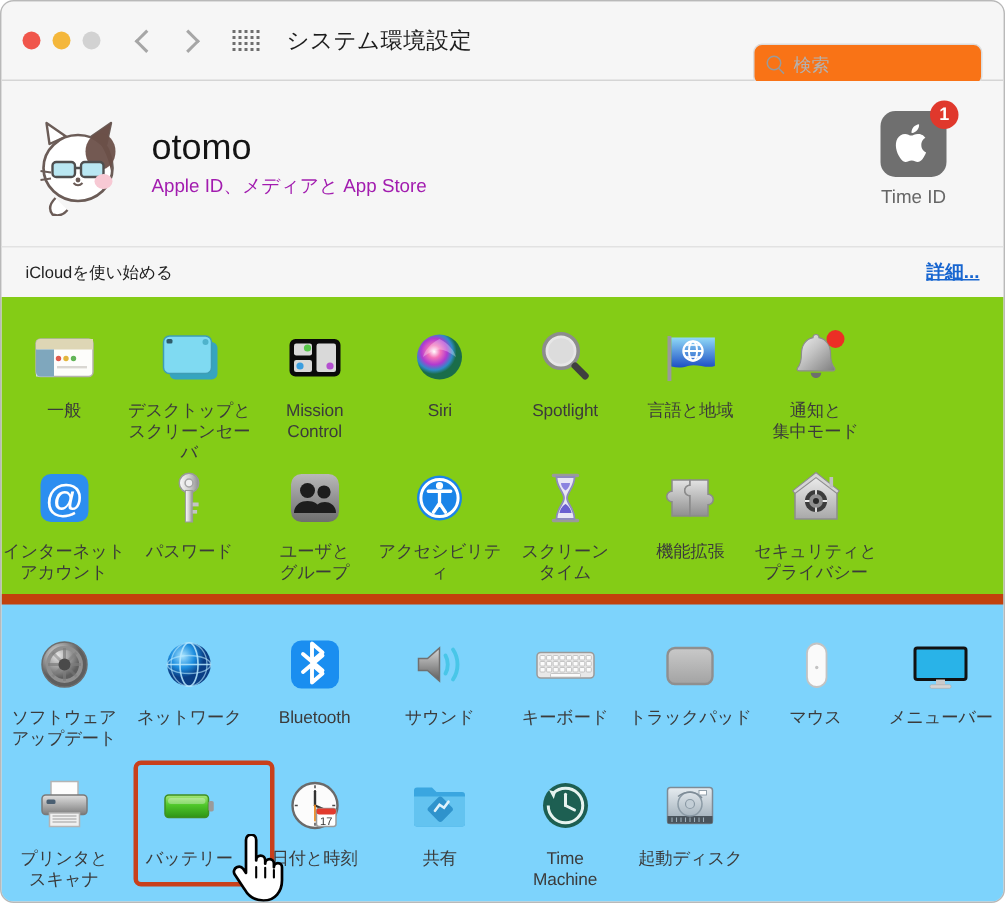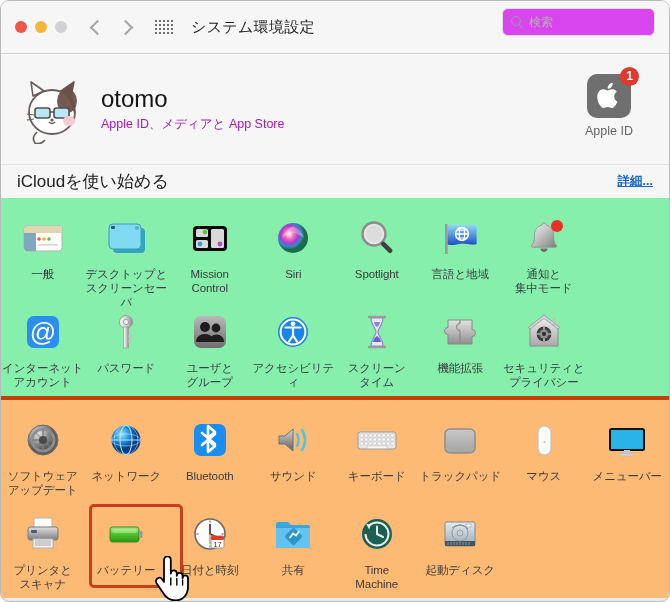--- a/index.html
+++ b/index.html
@@ -59,23 +59,23 @@
 
   #win-title {
     margin-left: 18px;
     font-size: 15px;
     color: #1d1d1d;
     letter-spacing: .3px;
   }
 
   #search-box {
     position: absolute;
-    right: 14px; top: 7px;
+    right: 14px; top: 28px;
     width: 153px; height: 28px;
-    background: #d946ef;
+    background: #f97316;
     border: 1px solid #dddddd;
     border-radius: 6px;
     display: flex;
     align-items: center;
     padding: 0 8px;
     gap: 6px;
   }
   .mag { position: relative; width: 12px; height: 12px; flex: 0 0 auto; }
   .mag::before {
     content: ""; position: absolute; left: 0; top: 0;
@@ -142,27 +142,27 @@
   
   #icloud-row {
     height: 34px;
     background: #f6f6f6;
     border-top: 1px solid #e2e2e2;
     display: flex;
     align-items: center;
     padding: 0 16px;
     justify-content: space-between;
   }
-  #icloud-label { font-size: 17px; color: #222; }
+  #icloud-label { font-size: 11px; color: #222; }
   #icloud-link  { font-size: 12.5px; color: #1866d0; font-weight: 700; cursor: pointer; text-decoration: underline; }
 
   
   .section { padding: 10px 0 0 0; }
-  #sec-a { background: #86efac; }
-  #sec-b { background: #fdba74; border-top: 4px solid #c2410c; }
+  #sec-a { background: #84cc16; }
+  #sec-b { background: #7dd3fc; border-top: 7px solid #c2410c; }
 
   .row {
     display: grid;
     grid-template-columns: repeat(8, 1fr);
   }
   .cell {
     text-align: center;
     padding-top: 6px;
     position: relative;
     height: 94px;
@@ -284,21 +284,21 @@
     </div>
 
     <div id="appleid-block">
       <div id="appleid-tile">
         <svg width="26" height="30" viewBox="0 0 26 30">
           <path d="M18.2 15.6c0-3.2 2.6-4.7 2.7-4.8-1.5-2.2-3.8-2.5-4.6-2.5-2-.2-3.8 1.1-4.8 1.1-1 0-2.5-1.1-4.1-1.1-2.1 0-4 1.2-5.1 3.1-2.2 3.8-.6 9.4 1.5 12.5 1 1.5 2.3 3.2 3.9 3.1 1.6-.1 2.2-1 4.1-1 1.9 0 2.4 1 4.1 1 1.7 0 2.8-1.5 3.8-3 1.2-1.7 1.7-3.4 1.7-3.5-.1 0-3.2-1.2-3.2-4.9z" fill="#fff"></path>
           <path d="M15.4 5.9c.9-1.1 1.5-2.6 1.3-4.1-1.3.1-2.8.9-3.7 1.9-.8.9-1.5 2.5-1.3 3.9 1.4.2 2.8-.7 3.7-1.7z" fill="#fff"></path>
         </svg>
         <span id="appleid-badge">1</span>
       </div>
-      <div id="appleid-label">Apple ID</div>
+      <div id="appleid-label">Time ID</div>
     </div>
   </div>
 
   <div id="icloud-row">
     <span id="icloud-label">iCloudを使い始める</span>
     <span id="icloud-link">詳細...</span>
   </div>
 
   <div class="section" id="sec-a">
     <div class="row">

